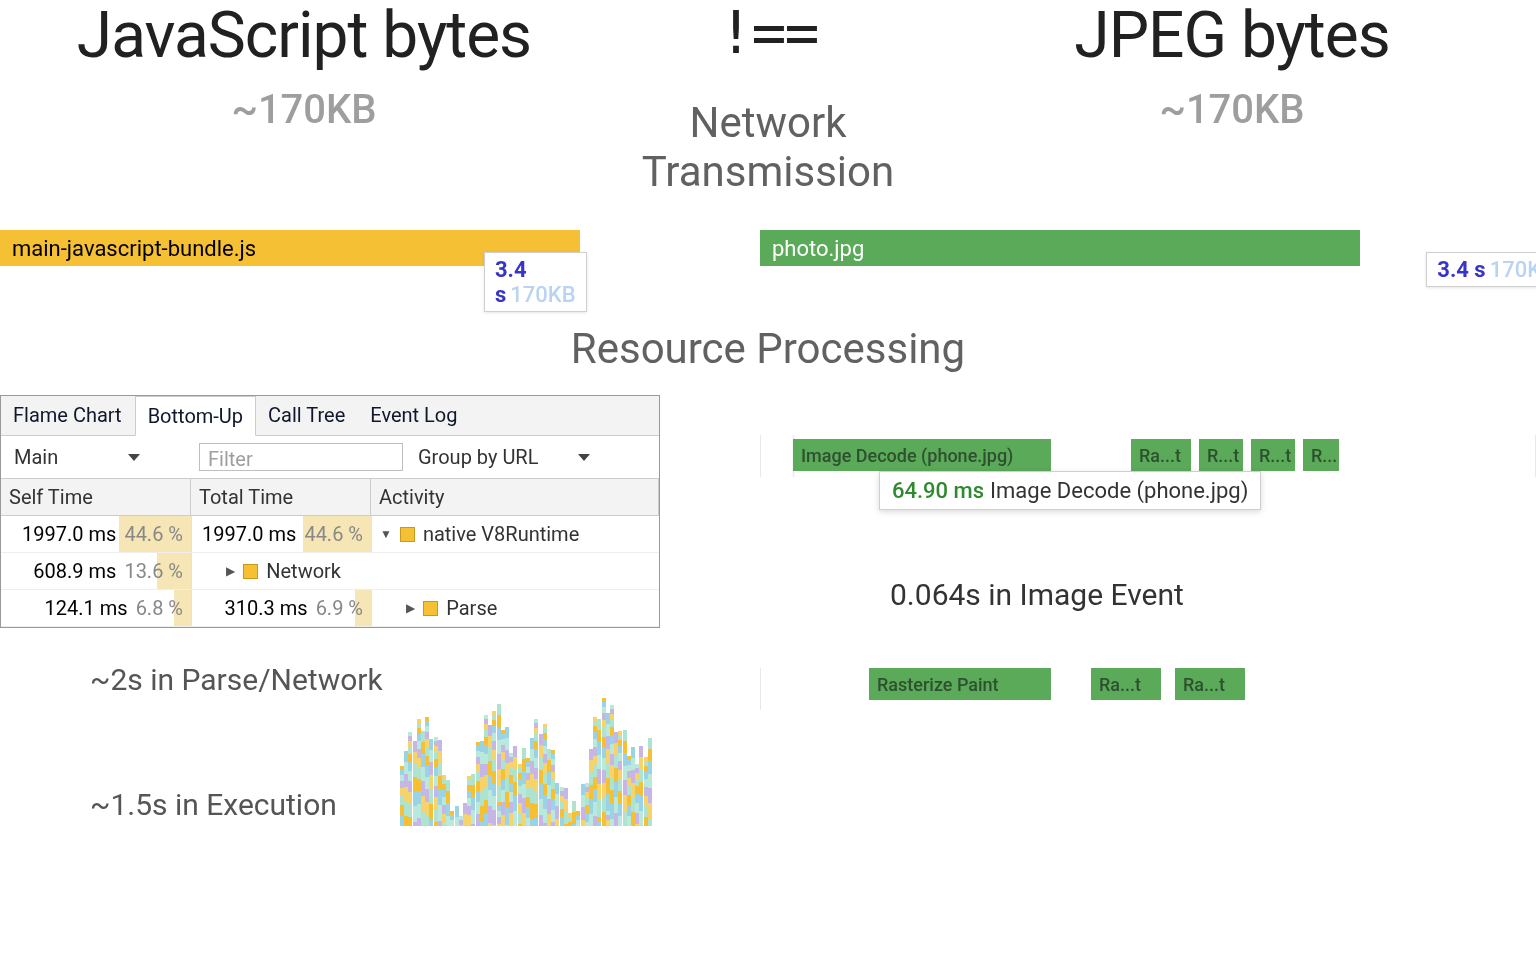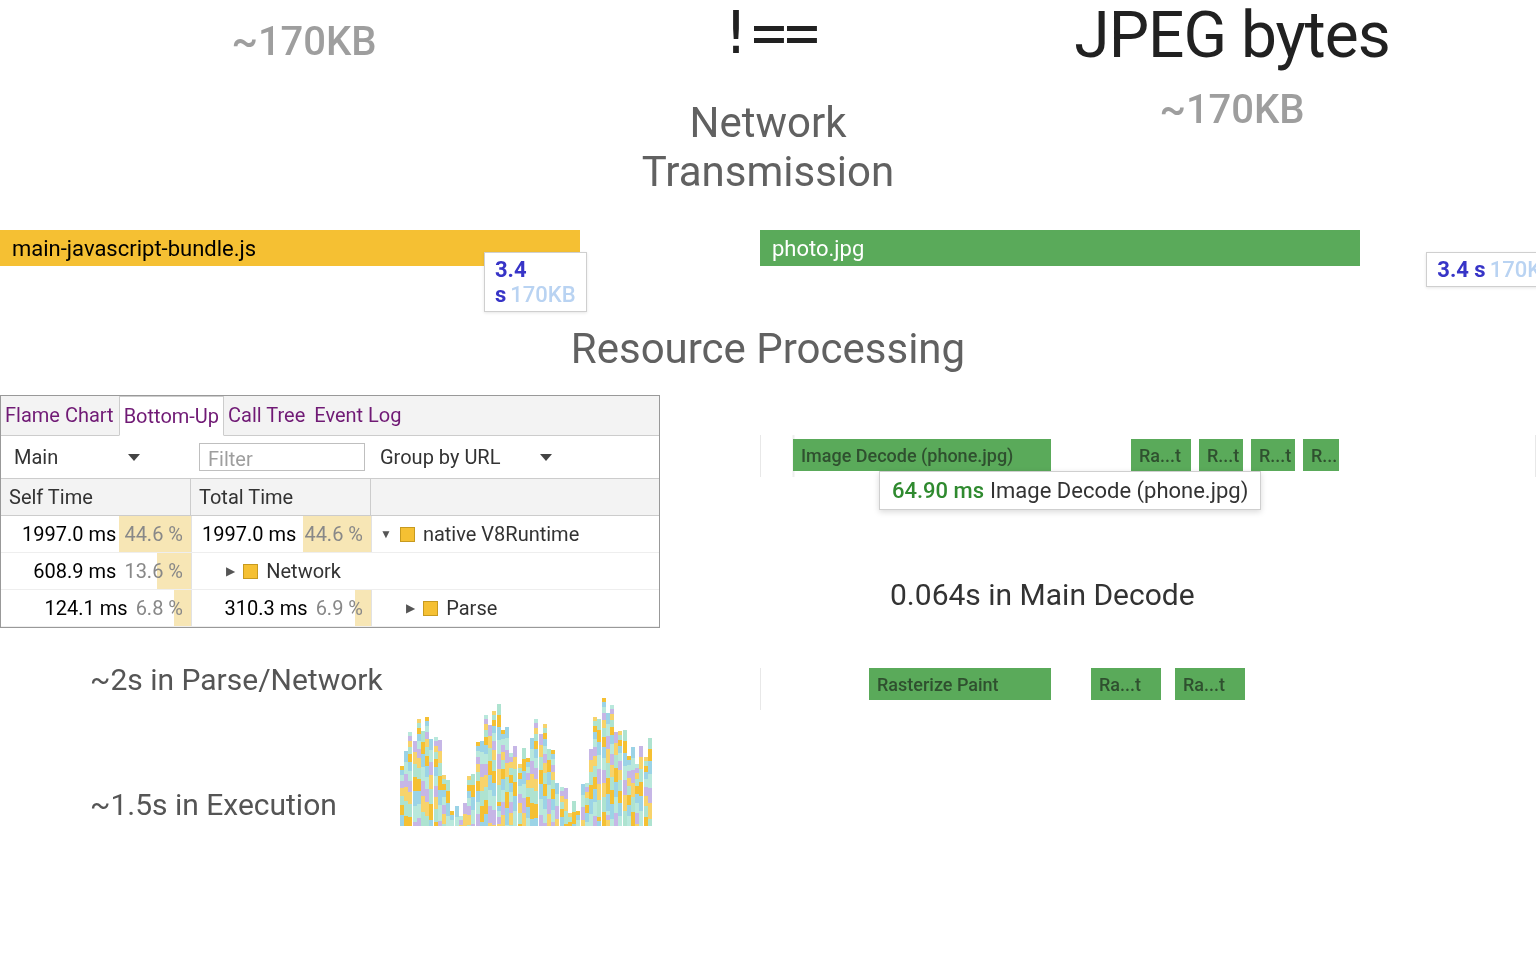--- a/index.html
+++ b/index.html
@@ -31,26 +31,26 @@
 
   .section-title{font-size:42px;font-weight:400;color:#616161;text-align:center;margin-top:58px}
 
   
   .cols{display:flex;margin-top:22px;gap:80px}
   .col{flex:1;min-width:0}
 
   
   .dt{border:1px solid #999;background:#fff;width:660px;font-size:20px;color:#333}
   .dt-tabs{display:flex;background:#f3f3f3;border-bottom:1px solid #ccc}
-  .dt-tab{padding:7px 4px;color:#701a75;border-right:1px solid transparent}
+  .dt-tab{padding:7px 12px;color:#0f172a;border-right:1px solid transparent}
   .dt-tab.active{background:#fff;border:1px solid #ccc;border-bottom:1px solid #fff;margin-bottom:-1px}
   .dt-filters{display:flex;align-items:center;padding:6px 8px;gap:10px;border-bottom:1px solid #ccc;background:#fff}
   .dt-sel{display:flex;align-items:center;gap:70px;color:#333;min-width:180px;border:1px solid transparent;padding:2px 4px}
   .dt-sel.after{min-width:160px;gap:40px}
-  .dt-in{border:1px solid #bfbfbf;color:#9e9e9e;padding:3px 8px;width:166px;height:28px}
+  .dt-in{border:1px solid #bfbfbf;color:#9e9e9e;padding:3px 8px;width:204px;height:28px}
   .tri{display:inline-block;width:0;height:0;border-left:6px solid transparent;border-right:6px solid transparent;border-top:7px solid #444}
   .dt-head{display:flex;background:#f3f3f3;border-bottom:1px solid #ccc}
   .dt-head>div{padding:6px 8px;border-right:1px solid #ccc}
   .c1{width:190px}.c2{width:180px}.c3{flex:1}
   .dt-row{display:flex;border-bottom:1px solid #eee}
   .cell{padding:6px 8px;position:relative;display:flex;align-items:center}
   .cellA{width:190px;justify-content:flex-end}
   .cellB{width:180px;justify-content:flex-end;border-left:1px solid #e2e2e2}
   .cellC{flex:1;border-left:1px solid #e2e2e2;gap:8px}
   .ms{color:#000}.pct{color:#888;margin-left:8px}
@@ -81,20 +81,21 @@
   
   .foot{position:absolute;left:48px;right:20px;bottom:20px;font-size:20px;color:#b7b7b7;letter-spacing:.2px}
 </style>
 </head>
 <body>
 
 <div class="wrap">
 
   <div class="top">
     <div class="top-col">
+      <div class="js-h">JavaScript bytes</div>
       <div class="size-lbl">~170KB</div>
     </div>
     <div class="top-mid">
       <div class="neq">!==</div>
       <div class="subtitle">Network Transmission</div>
     </div>
     <div class="top-col">
       <div class="js-h">JPEG bytes</div>
       <div class="size-lbl">~170KB</div>
     </div>
@@ -139,20 +140,21 @@
             </div>
           <div class="dt-in">Filter</div>
           <div class="dt-sel after">
               <span>Group by URL</span>
               <span class="tri"></span>
             </div>
         </div>
         <div class="dt-head">
           <div class="c1">Self Time</div>
           <div class="c2">Total Time</div>
+          <div class="c3">Activity</div>
         </div>
         <div id="dt-rows">
             <div class="dt-row">
               <div class="cell cellA">
                 <div class="pctbg" style="width: 72.2px;"></div>
                 <span class="ms">1997.0 ms</span>
                 <span class="pct">44.6 %</span>
               </div>
               <div class="cell cellB">
                 <div class="pctbg" style="width: 68.4px;"></div>
@@ -207,21 +209,21 @@
         <div class="strip">
           <div class="gbox" style="left:32px;width:258px">Image Decode (phone.jpg)</div>
           <div class="gbox" style="left:370px;width:60px">Ra...t</div>
           <div class="gbox" style="left:438px;width:44px">R...t</div>
           <div class="gbox" style="left:490px;width:44px">R...t</div>
           <div class="gbox" style="left:542px;width:36px">R...</div>
           <div class="tip">
             <span class="g">64.90 ms</span><span class="d">Image Decode (phone.jpg)</span>
           </div>
         </div>
-        <div class="rlabel" style="margin-top:100px">0.064s in Main Decode</div>
+        <div class="rlabel" style="margin-top:100px">0.064s in Image Event</div>
 
         <div class="strip2" style="margin-top:56px">
           <div class="gbox" style="left:108px;width:182px;top:0">Rasterize Paint</div>
           <div class="gbox" style="left:330px;width:70px;top:0">Ra...t</div>
           <div class="gbox" style="left:414px;width:70px;top:0">Ra...t</div>
         </div>
       </div>
     </div>
   </div>
 

